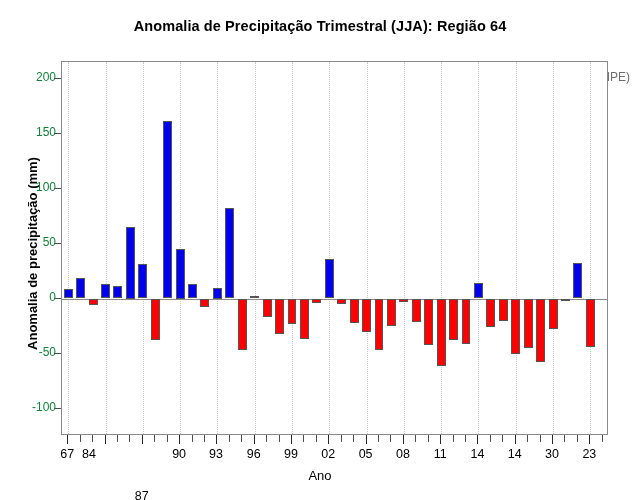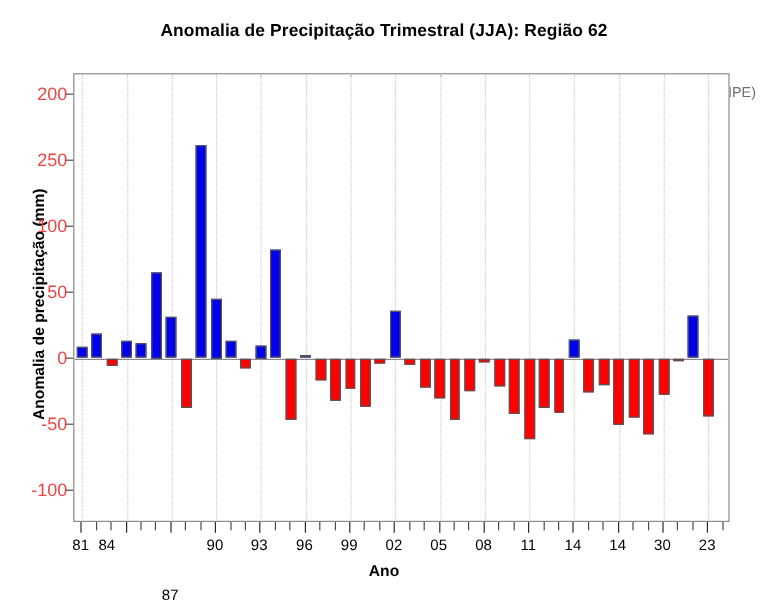--- a/index.html
+++ b/index.html
@@ -23,21 +23,21 @@
   #ylabel{
     position:absolute;
     left:-168px;top:246px;
     width:400px;text-align:center;
     font-size:13px;font-weight:bold;color:#000;
     transform:rotate(-90deg);
     transform-origin:center center;
   }
   #xlabel{
     position:absolute;left:0;top:468px;width:640px;
-    text-align:center;font-size:13px;font-weight:bold;color:#000;
+    text-align:center;font-size:13px;font-weight:normal;color:#000;
   }
 
   
   #plot{
     position:absolute;
     left:61px;top:61px;
     width:547px;height:374px;
     border:1px solid #8a8a8a;
     box-sizing:border-box;
     background:#fff;
@@ -63,21 +63,21 @@
   .ytick{
     position:absolute;
     width:7px;height:0;
     border-top:1px solid #4d4d4d;
     left:54px;
   }
   .ytlab{
     position:absolute;
     right:584px;           
     text-align:right;
-    font-size:15px;color:#ef4444;
+    font-size:12px;color:#15803d;
     white-space:nowrap;
   }
 
   
   #xaxis{position:absolute;left:0;top:435px;width:640px;height:40px;}
   .xtick{
     position:absolute;top:0;width:0;height:7px;
     border-left:1px solid #4d4d4d;
   }
   .xtick.major{height:9px;border-left:1px solid #2b2b2b;}
@@ -94,21 +94,21 @@
     right:10px;top:70px;
     font-size:12px;color:#6e6e6e;
     white-space:nowrap;
   }
 </style>
 </head>
 <body>
 
 <div id="root">
 
-  <div id="chart-title">Anomalia de Precipitação Trimestral (JJA): Região 62</div>
+  <div id="chart-title">Anomalia de Precipitação Trimestral (JJA): Região 64</div>
 
   <div id="credit">(Produto:CPTEC/INPE)</div>
 
   <div id="ylabel">Anomalia de precipitação (mm)</div>
   <div id="xlabel">Ano</div>
 
   <div id="yaxis-group"></div>
 
   <div id="plot">
     <div id="gridlayer">
@@ -171,21 +171,21 @@
         <div class="bar neg" title="2019: -58 mm" style="left: 474.15px; top: 236.5px; width: 8.95091px; height: 63.8px;"></div>
         <div class="bar neg" title="2020: -28 mm" style="left: 486.581px; top: 236.5px; width: 8.95091px; height: 30.8px;"></div>
         <div class="bar neg" title="2021: -2 mm" style="left: 499.013px; top: 236.5px; width: 8.95091px; height: 2.2px;"></div>
         <div class="bar pos" title="2022: 32 mm" style="left: 511.445px; top: 201.3px; width: 8.95091px; height: 35.2px;"></div>
         <div class="bar neg" title="2023: -44 mm" style="left: 523.877px; top: 236.5px; width: 8.95091px; height: 48.4px;"></div>
       </div>
   </div>
 
   <div id="xaxis">
       <div class="xtick major" style="left: 67.2159px;"></div>
-      <div class="xtlab" style="left: 67.2159px;">81</div>
+      <div class="xtlab" style="left: 67.2159px;">67</div>
       <div class="xtick" style="left: 79.6477px;"></div>
       <div class="xtick" style="left: 92.0795px;"></div>
       <div class="xtick major" style="left: 104.511px;"></div>
       <div class="xtlab" style="left: 89px;">84</div>
       <div class="xtick" style="left: 116.943px;"></div>
       <div class="xtick" style="left: 129.375px;"></div>
       <div class="xtick major" style="left: 141.807px;"></div>
       <div class="xtlab" style="left: 141.807px; margin-top: 42px;">87</div>
       <div class="xtick" style="left: 154.239px;"></div>
       <div class="xtick" style="left: 166.67px;"></div>
@@ -234,21 +234,21 @@
       <div class="xtick" style="left: 564.489px;"></div>
       <div class="xtick" style="left: 576.92px;"></div>
       <div class="xtick major" style="left: 589.352px;"></div>
       <div class="xtlab" style="left: 589.352px;">23</div>
       <div class="xtick" style="left: 601.784px;"></div>
     </div>
 
 <div class="ytick" style="top: 77.5px;"></div>
     <div class="ytlab" style="top: 69.5px;">200</div>
     <div class="ytick" style="top: 132.5px;"></div>
-    <div class="ytlab" style="top: 124.5px;">250</div>
+    <div class="ytlab" style="top: 124.5px;">150</div>
     <div class="ytick" style="top: 187.5px;"></div>
     <div class="ytlab" style="top: 179.5px;">100</div>
     <div class="ytick" style="top: 242.5px;"></div>
     <div class="ytlab" style="top: 234.5px;">50</div>
     <div class="ytick" style="top: 297.5px;"></div>
     <div class="ytlab" style="top: 289.5px;">0</div>
     <div class="ytick" style="top: 352.5px;"></div>
     <div class="ytlab" style="top: 344.5px;">-50</div>
     <div class="ytick" style="top: 407.5px;"></div>
     <div class="ytlab" style="top: 399.5px;">-100</div>

